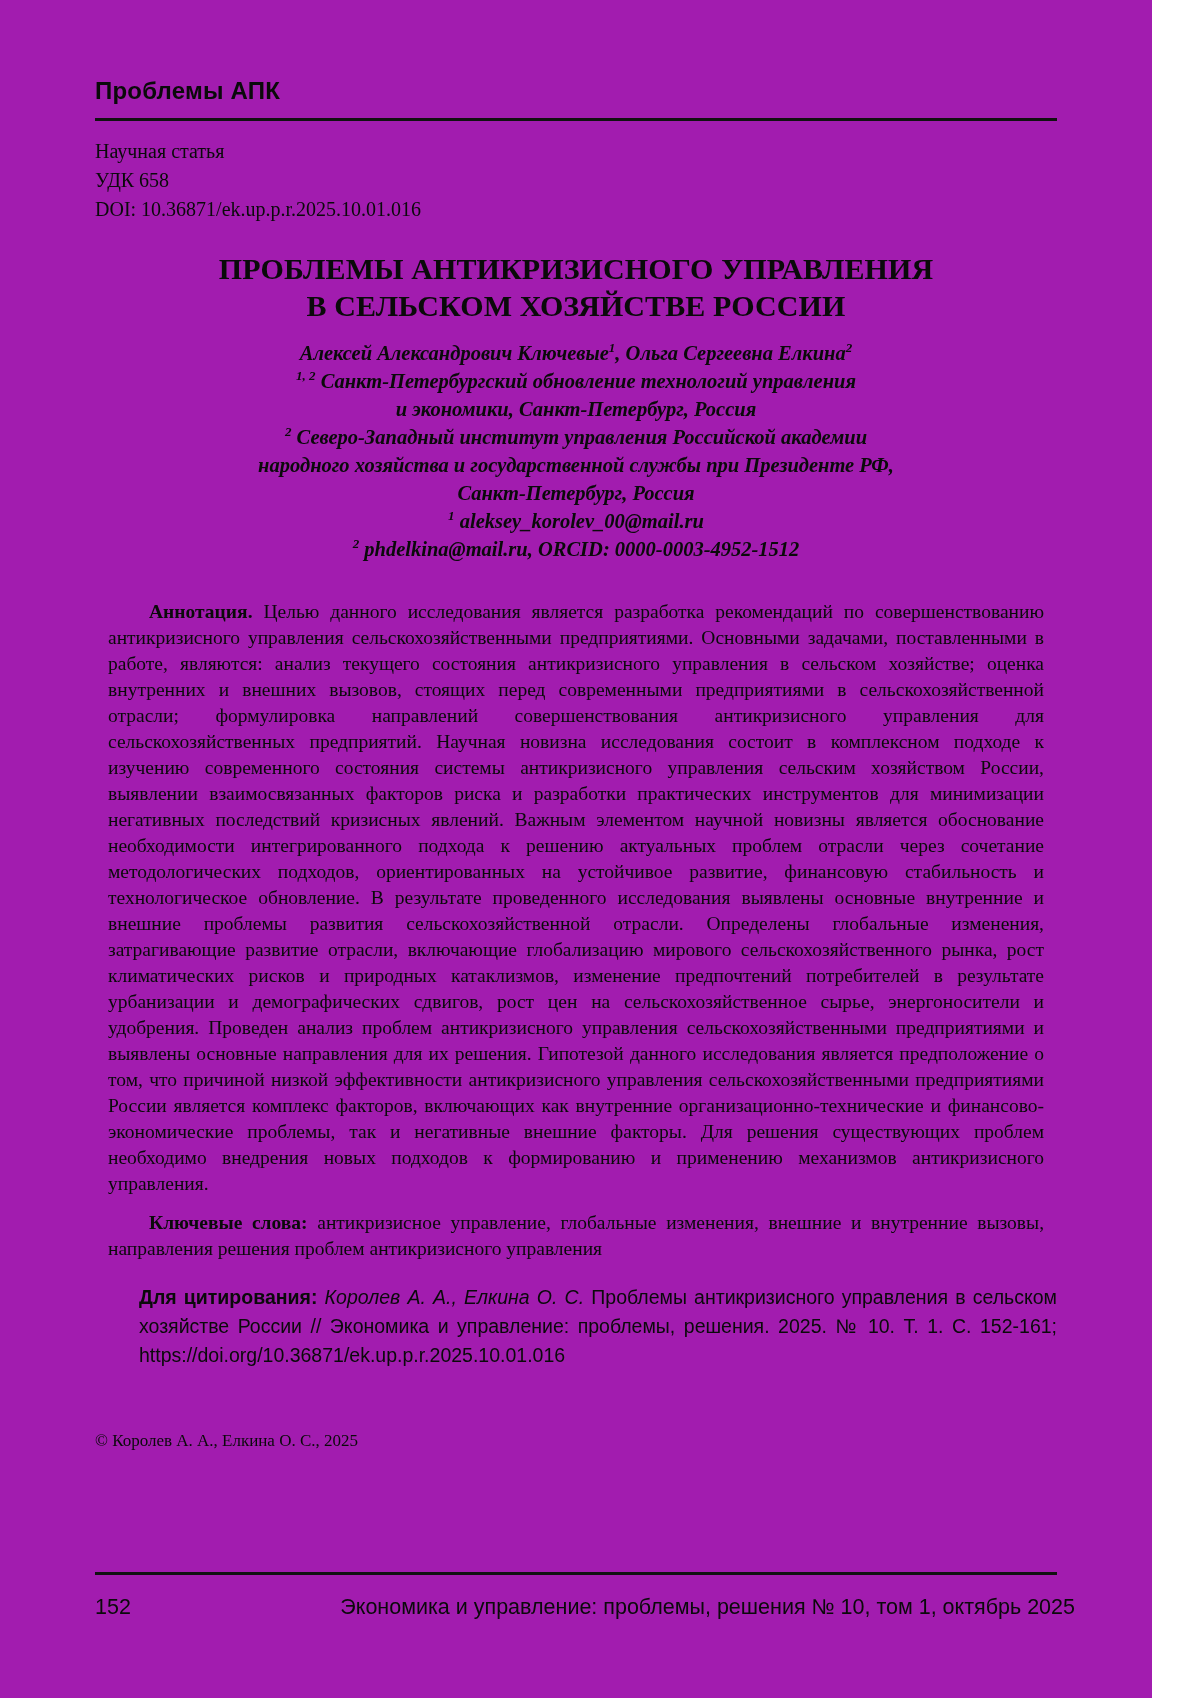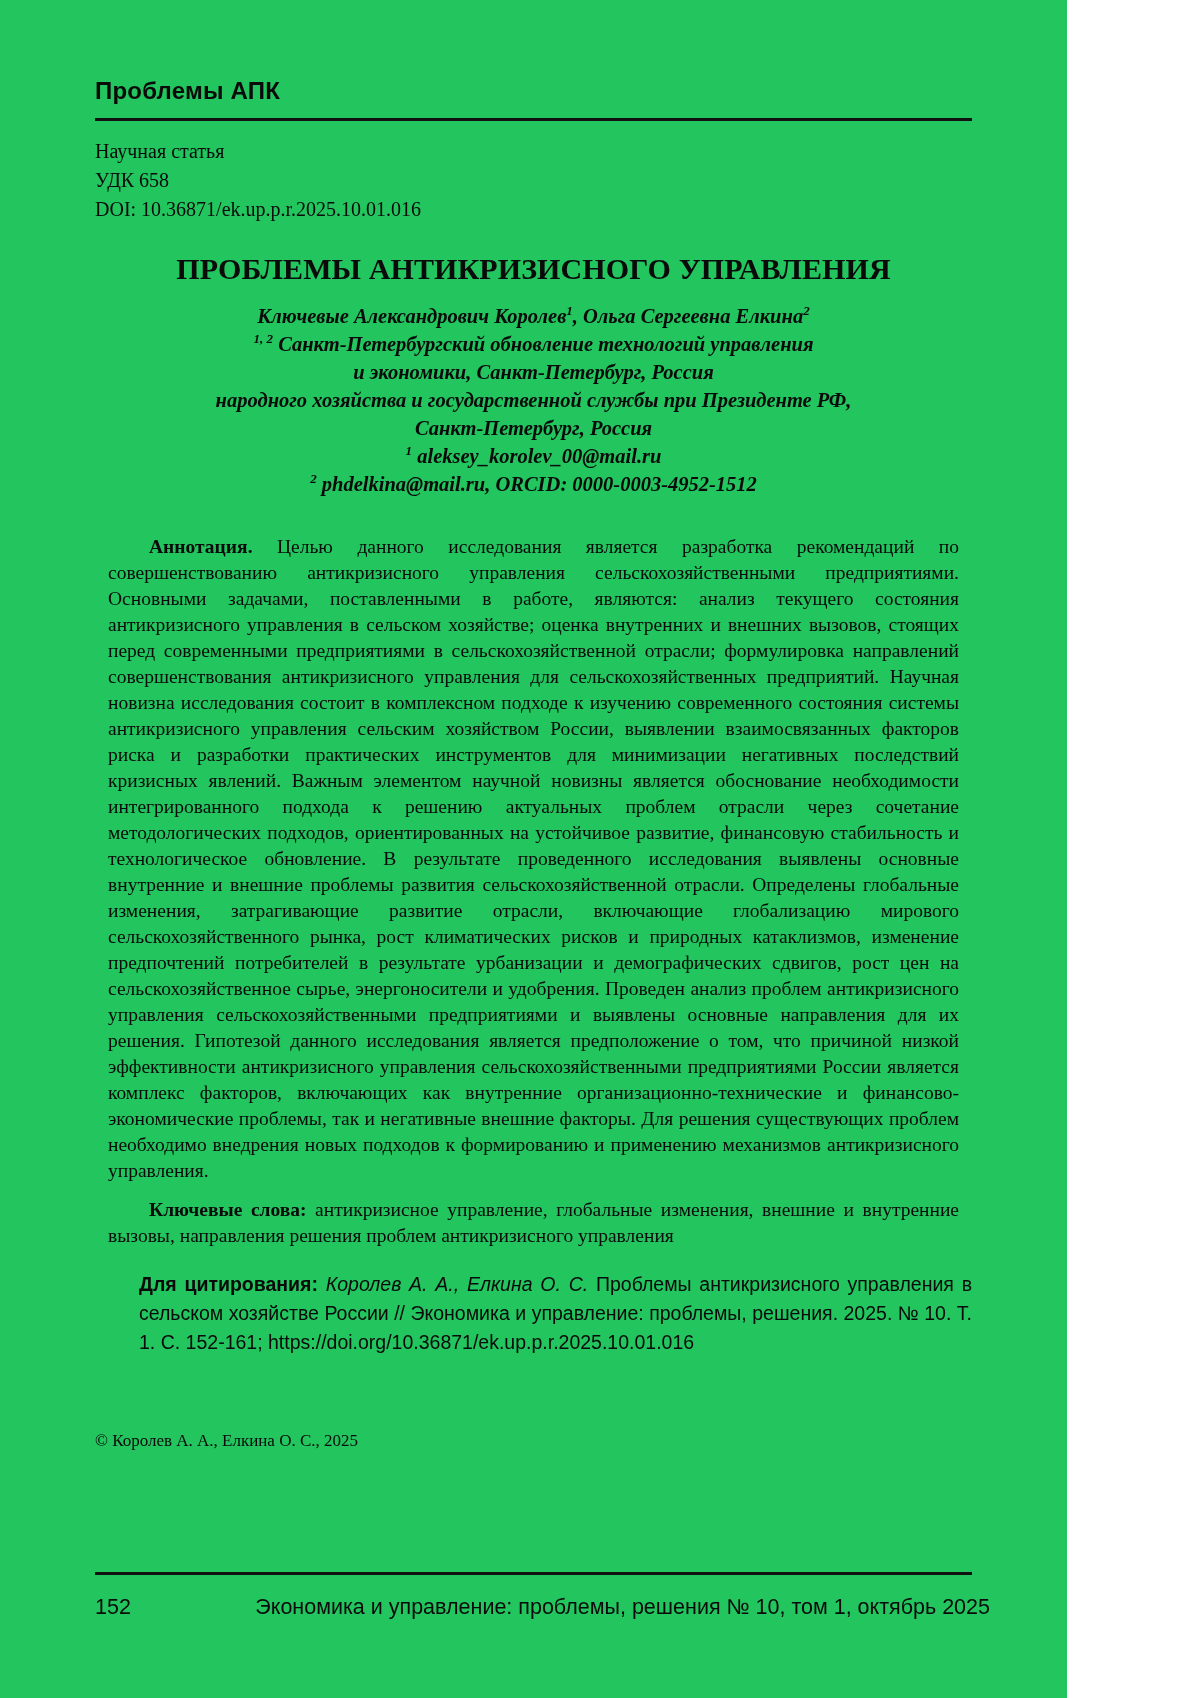--- a/index.html
+++ b/index.html
@@ -1,22 +1,22 @@
 <!DOCTYPE html>
 <html lang="ru"><head>
 <meta charset="utf-8">
 <style>
   html, body { margin: 0; padding: 0; background: #ffffff; }
   .page {
     position: relative;
-    width: 1067px;
+    width: 1152px;
     height: 1698px;
     box-sizing: border-box;
     padding: 0 95px;
-    background: #22c55e;
+    background: #a21caf;
     color: #0a0a0a;
     font-family: "Liberation Sans", "DejaVu Sans", sans-serif;
     overflow: hidden;
   }
   .kicker {
     padding-top: 77px;
     font-size: 24px;
     font-weight: bold;
     letter-spacing: 0.2px;
     font-family: "Liberation Sans", sans-serif;
@@ -102,26 +102,28 @@
   <div class="rule rule-top"></div>
 
   <div class="meta">
     <div>Научная статья</div>
     <div>УДК 658</div>
     <div>DOI: 10.36871/ek.up.p.r.2025.10.01.016</div>
   </div>
 
   <h1 class="title">
     <span class="title-line">ПРОБЛЕМЫ АНТИКРИЗИСНОГО УПРАВЛЕНИЯ</span>
+    <span class="title-line">В СЕЛЬСКОМ ХОЗЯЙСТВЕ РОССИИ</span>
   </h1>
 
   <div class="authors">
-      <div class="author-line"><span>Ключевые Александрович Королев</span><sup>1</sup><span>, Ольга Сергеевна Елкина</span><sup>2</sup></div>
+      <div class="author-line"><span>Алексей Александрович Ключевые</span><sup>1</sup><span>, Ольга Сергеевна Елкина</span><sup>2</sup></div>
       <div class="author-line"><sup>1, 2</sup><span> Санкт-Петербургский обновление технологий управления</span></div>
       <div class="author-line"><span>и экономики, Санкт-Петербург, Россия</span></div>
+      <div class="author-line"><sup>2</sup><span> Северо-Западный институт управления Российской академии</span></div>
       <div class="author-line"><span>народного хозяйства и государственной службы при Президенте РФ,</span></div>
       <div class="author-line"><span>Санкт-Петербург, Россия</span></div>
       <div class="author-line"><sup>1</sup><span> aleksey_korolev_00@mail.ru</span></div>
       <div class="author-line"><sup>2</sup><span> phdelkina@mail.ru, ORCID: 0000-0003-4952-1512</span></div>
     </div>
 
   <p class="body-par abstract">
     <b>Аннотация.</b>
     <span>Целью данного исследования является разработка рекомендаций по совершенствованию антикризисного управления сельскохозяйственными предприятиями. Основными задачами, поставленными в работе, являются: анализ текущего состояния антикризисного управления в сельском хозяйстве; оценка внутренних и внешних вызовов, стоящих перед современными предприятиями в сельскохозяйственной отрасли; формулировка направлений совершенствования антикризисного управления для сельскохозяйственных предприятий. Научная новизна исследования состоит в комплексном подходе к изучению современного состояния системы антикризисного управления сельским хозяйством России, выявлении взаимосвязанных факторов риска и разработки практических инструментов для минимизации негативных последствий кризисных явлений. Важным элементом научной новизны является обоснование необходимости интегрированного подхода к решению актуальных проблем отрасли через сочетание методологических подходов, ориентированных на устойчивое развитие, финансовую стабильность и технологическое обновление. В результате проведенного исследования выявлены основные внутренние и внешние проблемы развития сельскохозяйственной отрасли. Определены глобальные изменения, затрагивающие развитие отрасли, включающие глобализацию мирового сельскохозяйственного рынка, рост климатических рисков и природных катаклизмов, изменение предпочтений потребителей в результате урбанизации и демографических сдвигов, рост цен на сельскохозяйственное сырье, энергоносители и удобрения. Проведен анализ проблем антикризисного управления сельскохозяйственными предприятиями и выявлены основные направления для их решения. Гипотезой данного исследования является предположение о том, что причиной низкой эффективности антикризисного управления сельскохозяйственными предприятиями России является комплекс факторов, включающих как внутренние организационно-технические и финансово-экономические проблемы, так и негативные внешние факторы. Для решения существующих проблем необходимо внедрения новых подходов к формированию и применению механизмов антикризисного управления.</span>
   </p>

